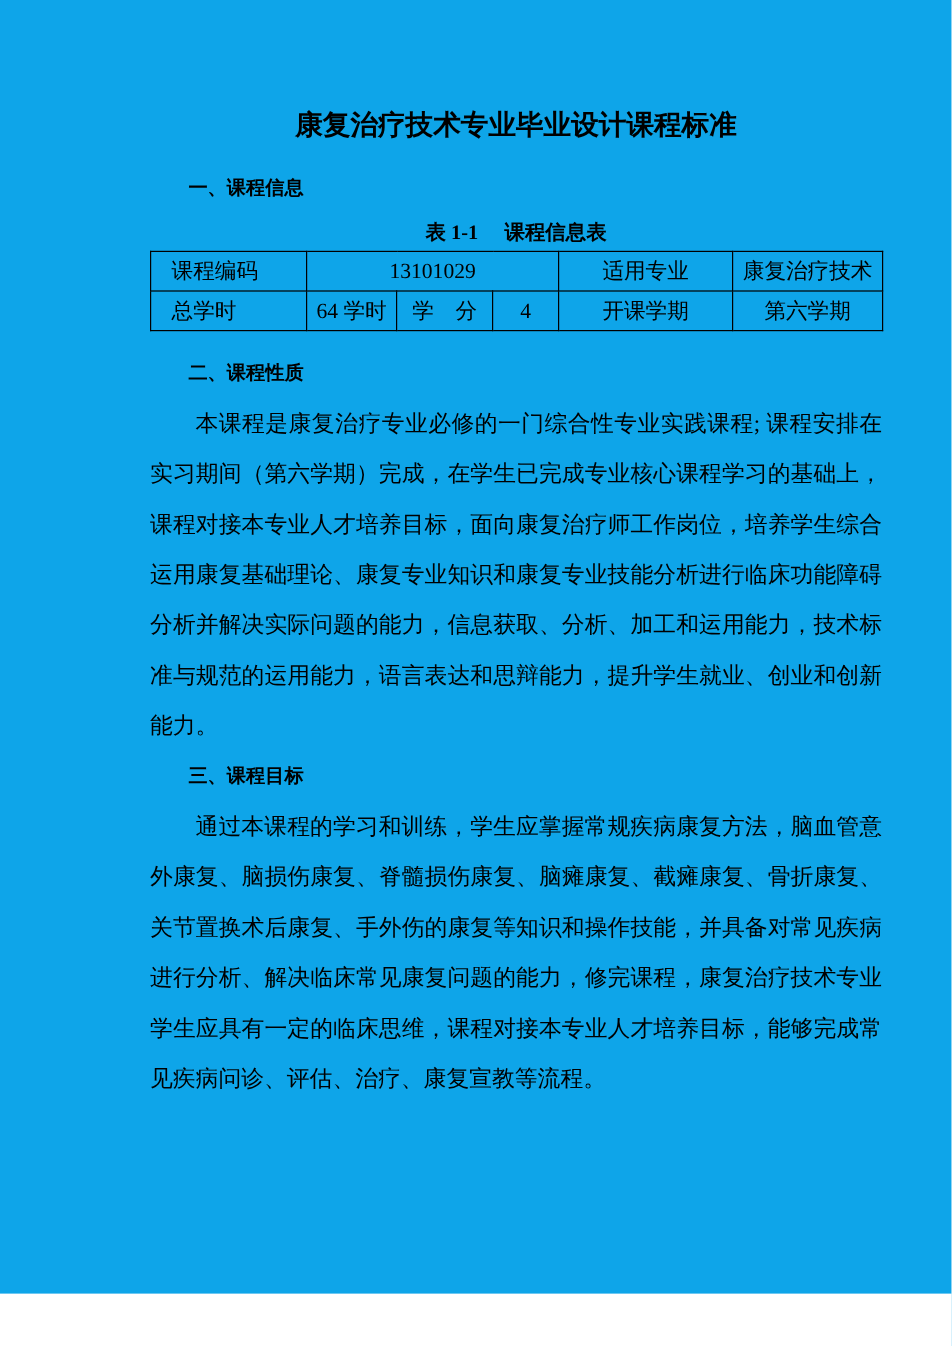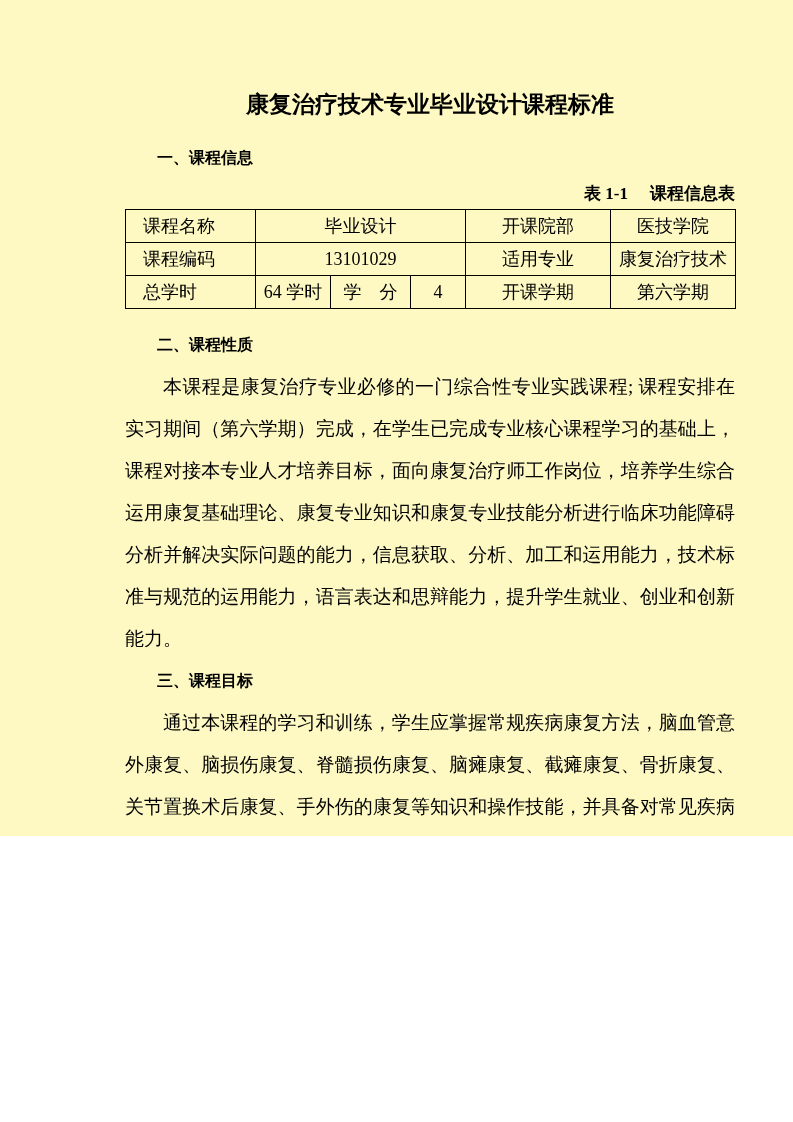--- a/index.html
+++ b/index.html
@@ -5,44 +5,44 @@
   * { margin: 0; padding: 0; box-sizing: border-box; }
   html, body { background: #ffffff; }
   body {
     width: 793px;
     height: 1122px;
     font-family: "Liberation Serif", "DejaVu Serif", serif;
     color: #000000;
   }
   .page {
     width: 793px;
-    height: 836px;
+    height: 1078px;
     padding: 84px 58px 30px 125px;
-    background: #fef9c3;
+    background: #0ea5e9;
     overflow: hidden;
   }
   .doc-title {
     font-size: 23px;
     line-height: 42px;
     font-weight: bold;
     text-align: center;
   }
   .section-heading {
     font-size: 16px;
     line-height: 42px;
     font-weight: bold;
     text-indent: 2em;
   }
   .section-heading.first { margin-top: 11px; }
   .section-heading.after-table { margin-top: 15px; }
   .table-caption {
     font-size: 17px;
     line-height: 30px;
     font-weight: bold;
-    text-align: right;
+    text-align: center;
   }
   .table-caption .gap { display: inline-block; width: 22px; }
   table.course-table {
     width: 610px;
     border-collapse: collapse;
     table-layout: fixed;
     font-size: 18px;
   }
   table.course-table td {
     border: 1px solid #000000;
@@ -87,26 +87,20 @@
     <colgroup>
       <col style="width:130px">
       <col style="width:75px">
       <col style="width:80px">
       <col style="width:55px">
       <col style="width:145px">
       <col style="width:125px">
     </colgroup>
     <tbody>
       <tr>
-        <td class="label-col">课程名称</td>
-        <td colspan="3">毕业设计</td>
-        <td>开课院部</td>
-        <td>医技学院</td>
-      </tr>
-      <tr>
         <td class="label-col">课程编码</td>
         <td colspan="3">13101029</td>
         <td>适用专业</td>
         <td>康复治疗技术</td>
       </tr>
       <tr>
         <td class="label-col">总学时</td>
         <td>64 学时</td>
         <td>学　分</td>
         <td>4</td>

